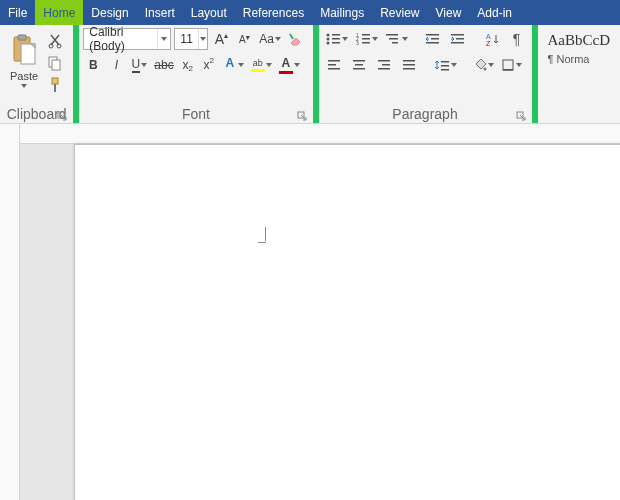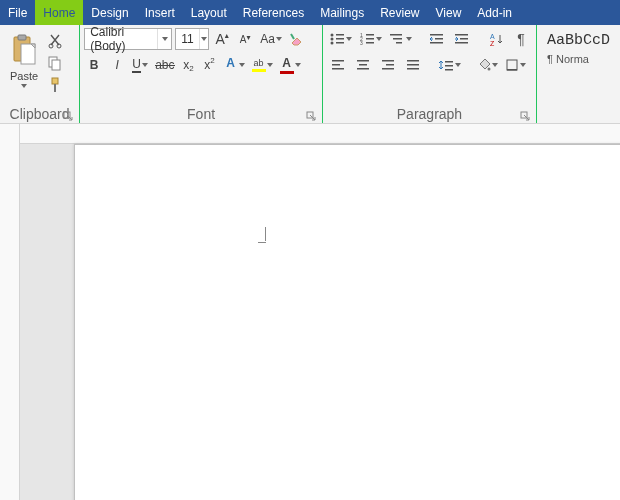--- a/index.html
+++ b/index.html
@@ -5,21 +5,21 @@
 * { box-sizing: border-box; margin: 0; padding: 0; }
 body { font-family: "Segoe UI", Arial, sans-serif; font-size: 12px; background: #e6e6e6; width: 620px; height: 500px; overflow: hidden; }
 
 
 .tabs { display: flex; background: #2b579a; height: 25px; align-items: stretch; color: #fff; }
 .tab { padding: 0 8px; display: flex; align-items: center; font-size: 12px; cursor: pointer; }
 .tab.active { background: #84cc16; color: #2b579a; }
 
 
 .ribbon { display: flex; background: #f3f3f3; border-bottom: 1px solid #d4d4d4; height: 99px; }
-.group { border-right: 1px solid #22c55e; display: flex; flex-direction: column; padding: 3px 4px 0 4px; }
+.group { border-right: 6px solid #22c55e; display: flex; flex-direction: column; padding: 3px 4px 0 4px; }
 .group-body { flex: 1; display: flex; }
 .group-label { height: 18px; font-size: 14px; color: #666; text-align: center; position: relative; display:flex; align-items:center; justify-content:center;}
 .group-label .dlg { position: absolute; right: 2px; bottom: 2px; width: 10px; height: 10px; }
 .dlg svg { display:block; }
 
 
 .clip-paste { display:flex; flex-direction:column; align-items:center; width:40px; padding-top:2px;}
 .clip-paste .icon-slot{height:40px;display:flex;align-items:center;justify-content:center;}
 .clip-paste .lbl{font-size:11px;color:#444;}
 .clip-side{display:flex;flex-direction:column;justify-content:flex-start;gap:4px;padding:4px 2px;}
@@ -39,21 +39,21 @@
 .btn svg{display:block;}
 .caret{margin-left:1px;}
 .strike{position:relative;}
 .strike::after{content:"";position:absolute;left:0;right:0;top:50%;height:1px;background:#444;}
 
 
 .para-rows{display:flex;flex-direction:column;gap:4px;}
 
 
 .styles-body{display:flex;flex-direction:column;padding:4px 6px;}
-.styles-prev{font-family:Liberation Mono, monospace;font-size:15px;color:#333;text-align:center;}
+.styles-prev{font-family:Liberation Serif, serif;font-size:15px;color:#333;text-align:center;}
 .styles-name{font-size:11px;color:#555;margin-top:4px;}
 
 
 .workspace{position:relative;height:376px;background:#e6e6e6;}
 .ruler-gap{height:20px;background:#f9f9f9;border-bottom:1px solid #d4d4d4;margin-left:20px;}
 .left-gutter{position:absolute;left:0;top:0;width:20px;bottom:0;background:#f9f9f9;border-right:1px solid #d4d4d4;}
 .page{position:absolute;left:74px;top:20px;width:620px;height:400px;background:#fff;border:1px solid #c0c0c0;box-shadow:0 0 3px rgba(0,0,0,.15);}
 .cursor-mark{position:absolute;left:183px;top:82px;width:8px;height:16px;}
 .cursor-mark::before{content:"";position:absolute;right:0;top:0;width:1px;height:14px;background:#888;}
 .cursor-mark::after{content:"";position:absolute;left:0;bottom:0;width:8px;height:1px;background:#888;}

